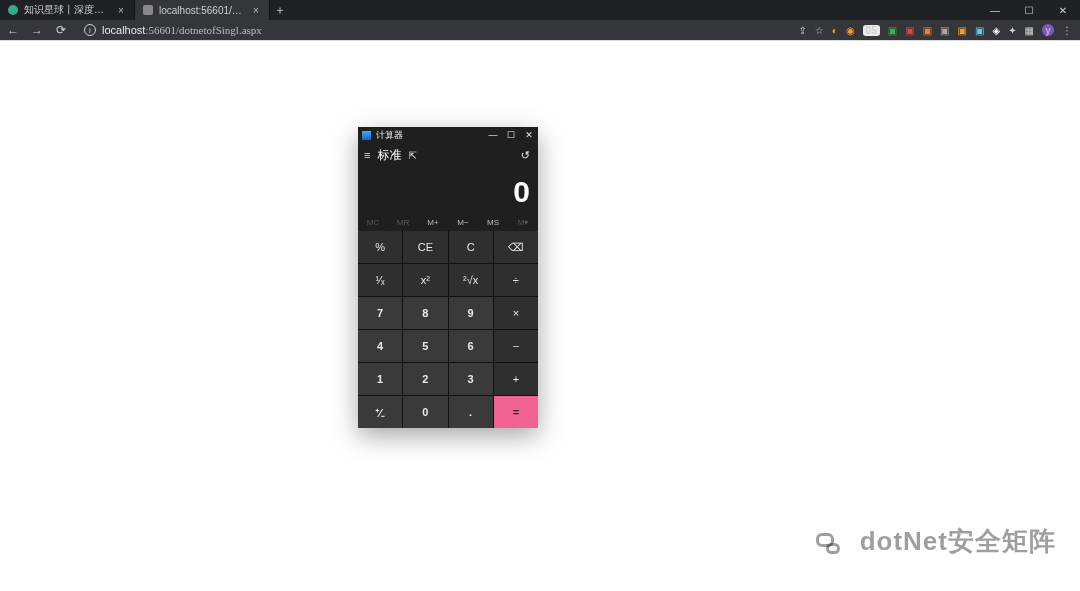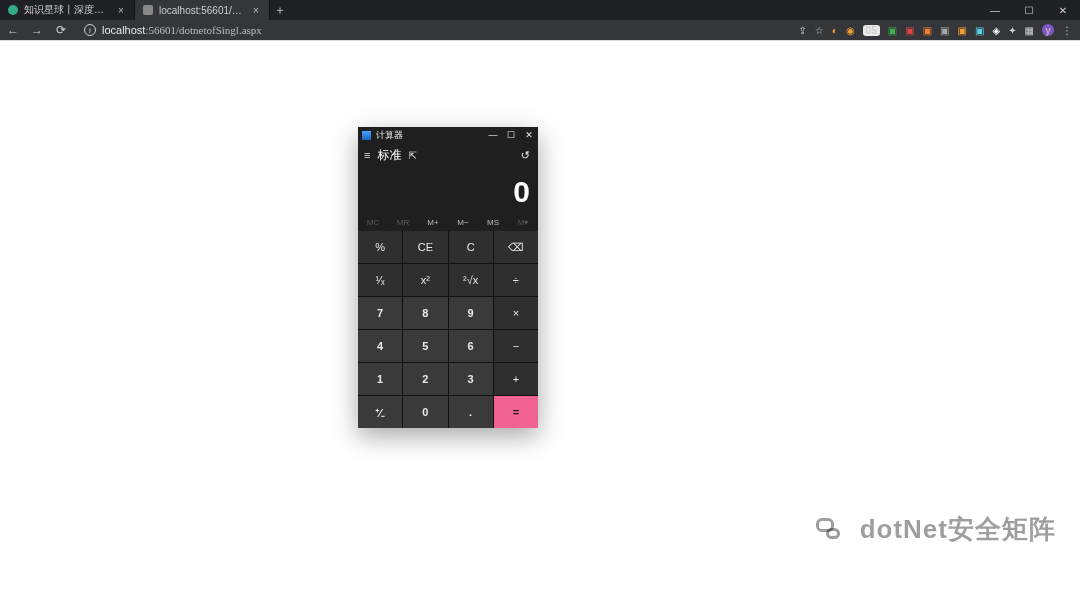--- a/index.html
+++ b/index.html
@@ -50,21 +50,21 @@
     .memrow div { flex:1; display:flex; align-items:center; justify-content:center; font-size:8px; color:#bdbdbd; }
     .memrow div.disabled { color:#5a5a5a; }
 
     .key-grid { display:grid; grid-template-columns:repeat(4, 1fr); grid-auto-rows:32px; gap:1px; background:#111; }
     .key { display:flex; align-items:center; justify-content:center; font-size:11px; color:#e8e8e8; cursor:pointer; }
     .key.fn { background:#2f2f2f; }
     .key.num { background:#3a3a3a; font-weight:600; }
     .key.eq { background:#f06292; color:#1a1a1a; font-weight:600; }
 
     
-    .wm { position:absolute; right:24px; bottom:44px; color:rgba(0,0,0,.38); display:flex; align-items:center; gap:16px; font-size:26px; font-weight:600; letter-spacing:1px; }
+    .wm { position:absolute; right:24px; bottom:32px; color:rgba(0,0,0,.38); display:flex; align-items:flex-end; gap:16px; font-size:26px; font-weight:600; letter-spacing:1px; }
     .wm .wico { width:28px; height:28px; position:relative; }
     .wm .bubble { position:absolute; border:3px solid rgba(0,0,0,.38); border-radius:6px; }
     .wm .b1 { width:18px; height:14px; left:0; top:2px; }
     .wm .b2 { width:14px; height:11px; left:10px; top:12px; }
   </style>
 </head>
 <body>
 
 <div class="chrome">
   <div class="tabbar">

